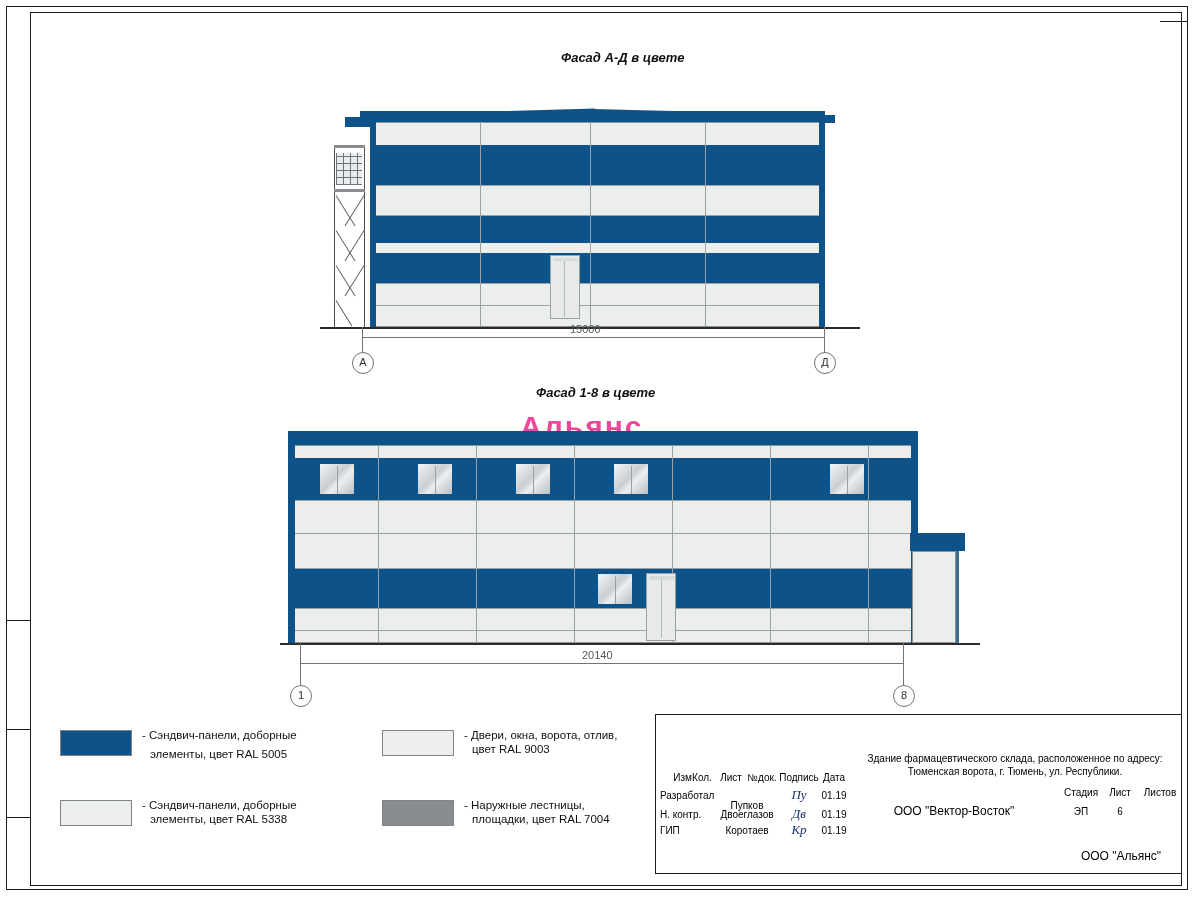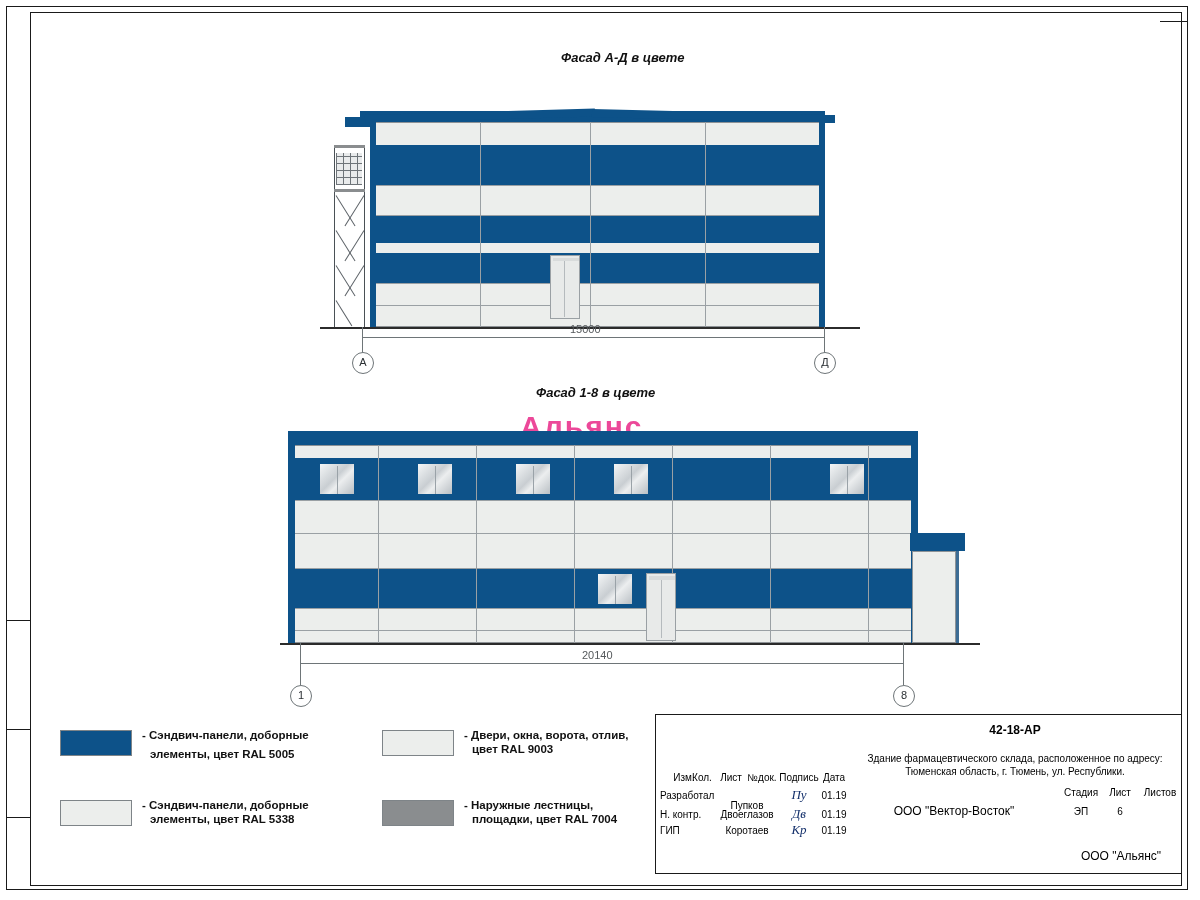--- a/index.html
+++ b/index.html
@@ -112,21 +112,20 @@
     border: 1px solid #7e8488;
     box-sizing: border-box;
   }
   .legend-text {
     position: absolute;
     left: 82px;
     font-size: 11.5px;
     line-height: 14px;
     color: #111;
     width: 230px;
-    font-weight: bold;
   }
 
   
   .stamp {
     position: absolute;
     left: 655px; top: 714px;
     width: 527px; height: 160px;
     border: 1px solid #1a1a1a;
     box-sizing: border-box;
     font-size: 10px;
@@ -408,25 +407,24 @@
     <div class="cell bb br sign" style="left:122px; top:91px; width:42px; height:16px;">Дв</div>
     <div class="cell bb br" style="left:164px; top:91px; width:28px; height:16px;">01.19</div>
 
     <div class="cell bb br" style="left:0; top:107px; width:60px; height:16px; justify-content:flex-start; padding-left:4px;">ГИП</div>
     <div class="cell bb br" style="left:60px; top:107px; width:62px; height:16px;">Коротаев</div>
     <div class="cell bb br sign" style="left:122px; top:107px; width:42px; height:16px;">Кр</div>
     <div class="cell bb br" style="left:164px; top:107px; width:28px; height:16px;">01.19</div>
 
     <div class="cell br" style="left:0; top:123px; width:192px; height:36px;"></div>
 
-    <div class="cell bb bold" style="left:192px; top:0; width:334px; height:30px; font-size:12px;">42-18-АР</div>
 
     <div class="cell bb" style="left:192px; top:30px; width:334px; height:39px; flex-direction:column; line-height:13px;">
       <span>Здание фармацевтического склада, расположенное по адресу:</span>
-      <span>Тюменская область, г. Тюмень, ул. Республики.</span>
+      <span>Тюменская ворота, г. Тюмень, ул. Республики.</span>
     </div>
 
     <div class="cell bb br" style="left:192px; top:69px; width:212px; height:54px; font-size:12px;">ООО "Вектор-Восток"</div>
 
     <div class="cell bb br" style="left:404px; top:69px; width:42px; height:16px;">Стадия</div>
     <div class="cell bb br" style="left:446px; top:69px; width:36px; height:16px;">Лист</div>
     <div class="cell bb" style="left:482px; top:69px; width:44px; height:16px;">Листов</div>
 
     <div class="cell bb br" style="left:404px; top:85px; width:42px; height:22px;">ЭП</div>
     <div class="cell bb br" style="left:446px; top:85px; width:36px; height:22px;">6</div>

